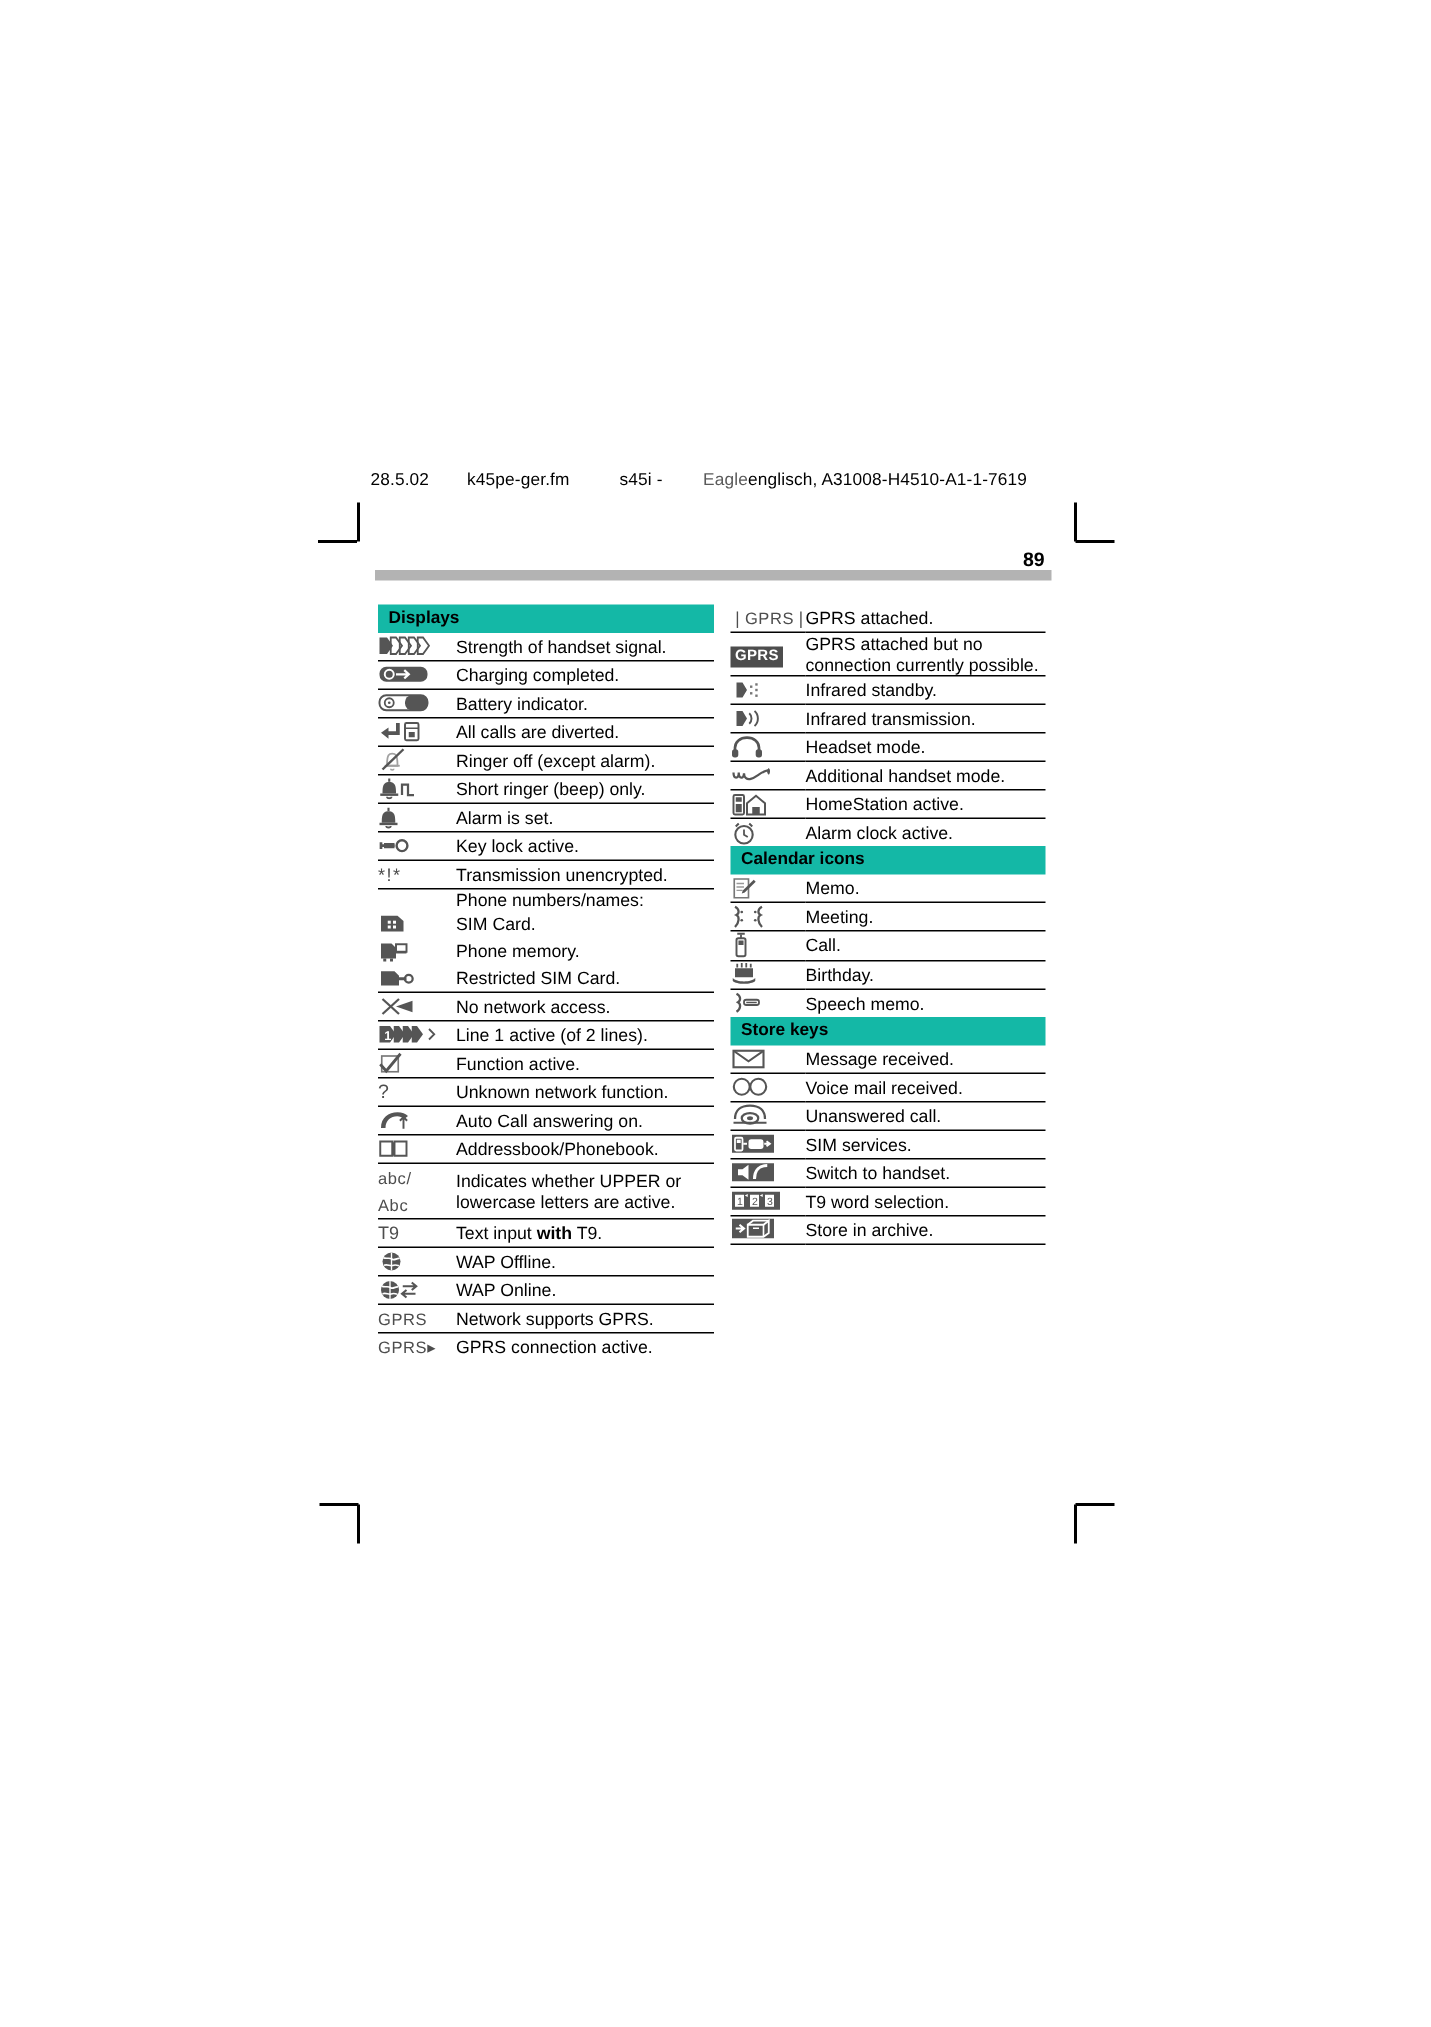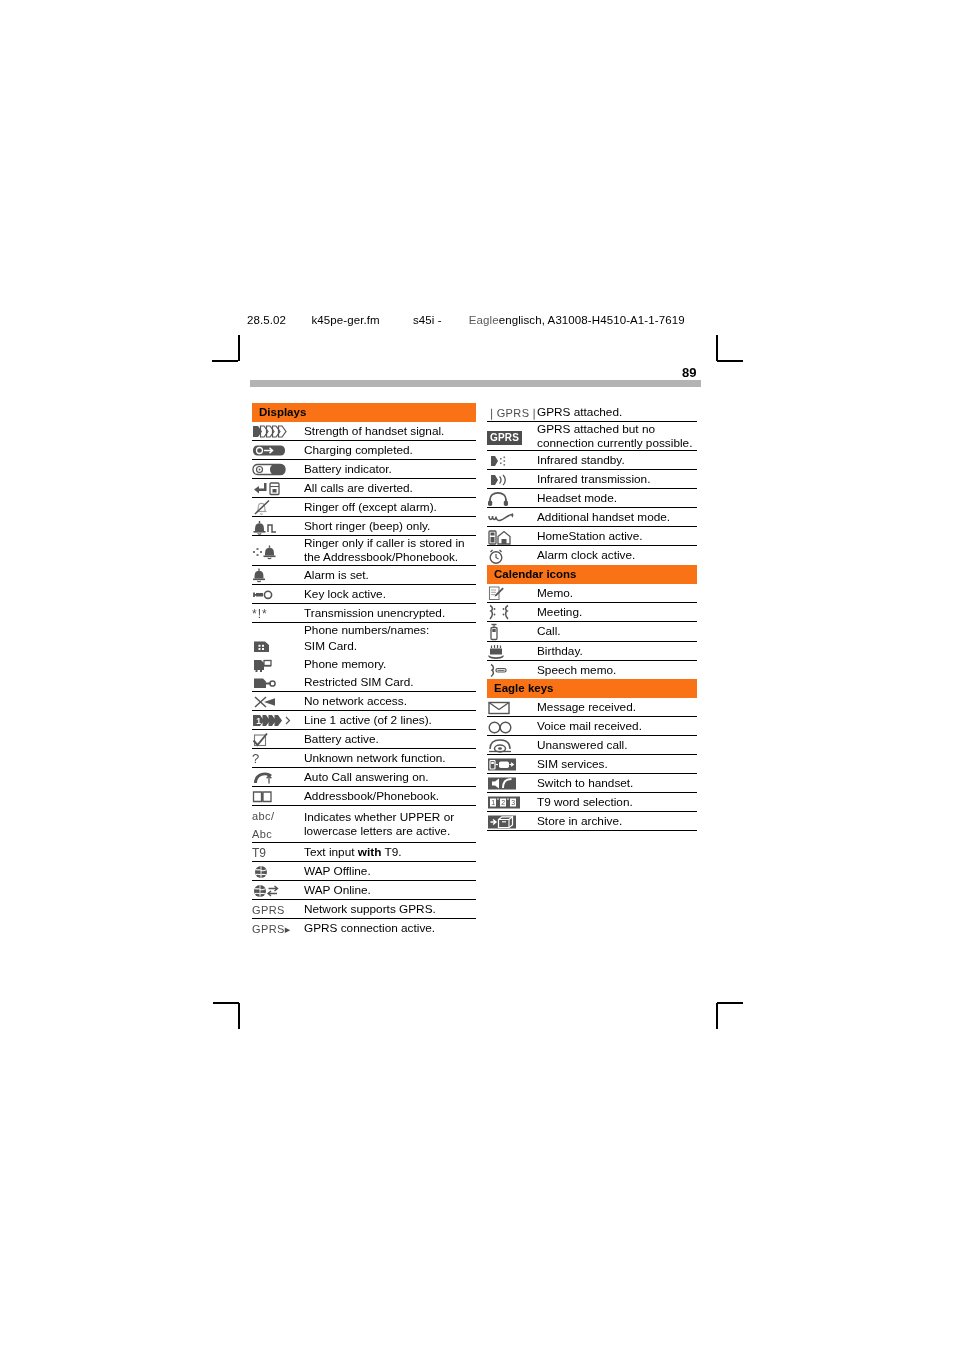--- a/index.html
+++ b/index.html
@@ -79,21 +79,21 @@
 
   
   .col {
     position: absolute;
     top: 403px;
   }
   .col-left  { left: 252px;  width: 224px; }
   .col-right { left: 487px;  width: 210px; }
 
   .section-head {
-    background: #f97316;
+    background: #14b8a6;
     font-size: 11.5px;
     font-weight: bold;
     color: #000;
     padding: 3px 0 3px 7px;
     line-height: 13px;
     height: 19px;
   }
 
   table.symtab {
     width: 100%;
@@ -261,39 +261,20 @@
               <rect x="1.5" y="11" width="12" height="1.6" fill="#555"></rect>
               <path d="M6 13.2 C6 14.5 9 14.5 9 13.2" fill="none" stroke="#555" stroke-width="1.2"></path>
               <rect x="6.8" y="1" width="1.4" height="2.2" fill="#555"></rect>
               <path d="M16 12 L16 5 L20 5 L20 12 L24 12" fill="none" stroke="#555" stroke-width="1.5"></path>
             </svg>
           </span>
         </td>
         <td class="tx">Short ringer (beep) only.</td>
       </tr>
 
-      <tr>
-        <td class="ic">
-          <span class="icon-wrap">
-            <svg width="30" height="17" viewBox="0 0 30 17">
-              <g fill="#777">
-                <rect x="1" y="8" width="2" height="2"></rect>
-                <rect x="4.5" y="5" width="2" height="2"></rect>
-                <rect x="4.5" y="11" width="2" height="2"></rect>
-                <rect x="8" y="8" width="2" height="2"></rect>
-              </g>
-              <path d="M13 12.5 C13 9 13.2 7 14.5 5.8 C16 4.5 19 4.5 20.5 5.8 C21.8 7 22 9 22 12.5 Z" fill="#555"></path>
-              <rect x="11.5" y="12.5" width="12" height="1.6" fill="#555"></rect>
-              <path d="M16 14.7 C16 16 19 16 19 14.7" fill="none" stroke="#555" stroke-width="1.2"></path>
-              <rect x="16.8" y="2.5" width="1.4" height="2.2" fill="#555"></rect>
-            </svg>
-          </span>
-        </td>
-        <td class="tx">Ringer only if caller is stored in the Addressbook/Phonebook.</td>
-      </tr>
 
       <tr>
         <td class="ic">
           <span class="icon-wrap">
             <svg width="16" height="16" viewBox="0 0 16 16">
               <path d="M2.5 11.5 C2.5 8 2.7 6 4 4.8 C5.5 3.5 8.5 3.5 10 4.8 C11.3 6 11.5 8 11.5 11.5 Z" fill="#555"></path>
               <rect x="1" y="11.5" width="12" height="1.6" fill="#555"></rect>
               <path d="M5.5 13.7 C5.5 15 8.5 15 8.5 13.7" fill="none" stroke="#555" stroke-width="1.2"></path>
               <rect x="6.3" y="1.5" width="1.4" height="2.2" fill="#555"></rect>
             </svg>
@@ -403,21 +384,21 @@
 
       <tr>
         <td class="ic">
           <span class="icon-wrap">
             <svg width="17" height="16" viewBox="0 0 17 16">
               <rect x="2.5" y="3" width="11" height="10.5" fill="none" stroke="#777" stroke-width="1.1"></rect>
               <path d="M1.5 8.5 L5.5 13 L15 1.5" fill="none" stroke="#555" stroke-width="1.9"></path>
             </svg>
           </span>
         </td>
-        <td class="tx">Battery active.</td>
+        <td class="tx">Function active.</td>
       </tr>
 
       <tr>
         <td class="ic">
           <span class="txticon qm">?</span>
         </td>
         <td class="tx">Unknown network function.</td>
       </tr>
 
       <tr>
@@ -692,21 +673,21 @@
               <rect x="9" y="5.5" width="10" height="3.5" rx="1.5" fill="none" stroke="#555" stroke-width="1.2"></rect>
               <path d="M10.5 7.3 L17.5 7.3" stroke="#555" stroke-width="1"></path>
             </svg>
           </span>
         </td>
         <td class="tx" style="border-bottom:none;">Speech memo.</td>
       </tr>
     </tbody>
   </table>
 
-  <div class="section-head">Eagle keys</div>
+  <div class="section-head">Store keys</div>
 
   <table class="symtab">
     <tbody>
 
       <tr>
         <td class="ic">
           <span class="icon-wrap">
             <svg width="24" height="15" viewBox="0 0 24 15">
               <rect x="2" y="2.5" width="20" height="11" fill="none" stroke="#555" stroke-width="1.4"></rect>
               <path d="M2 2.5 L12 9.5 L22 2.5" fill="none" stroke="#555" stroke-width="1.4"></path>

